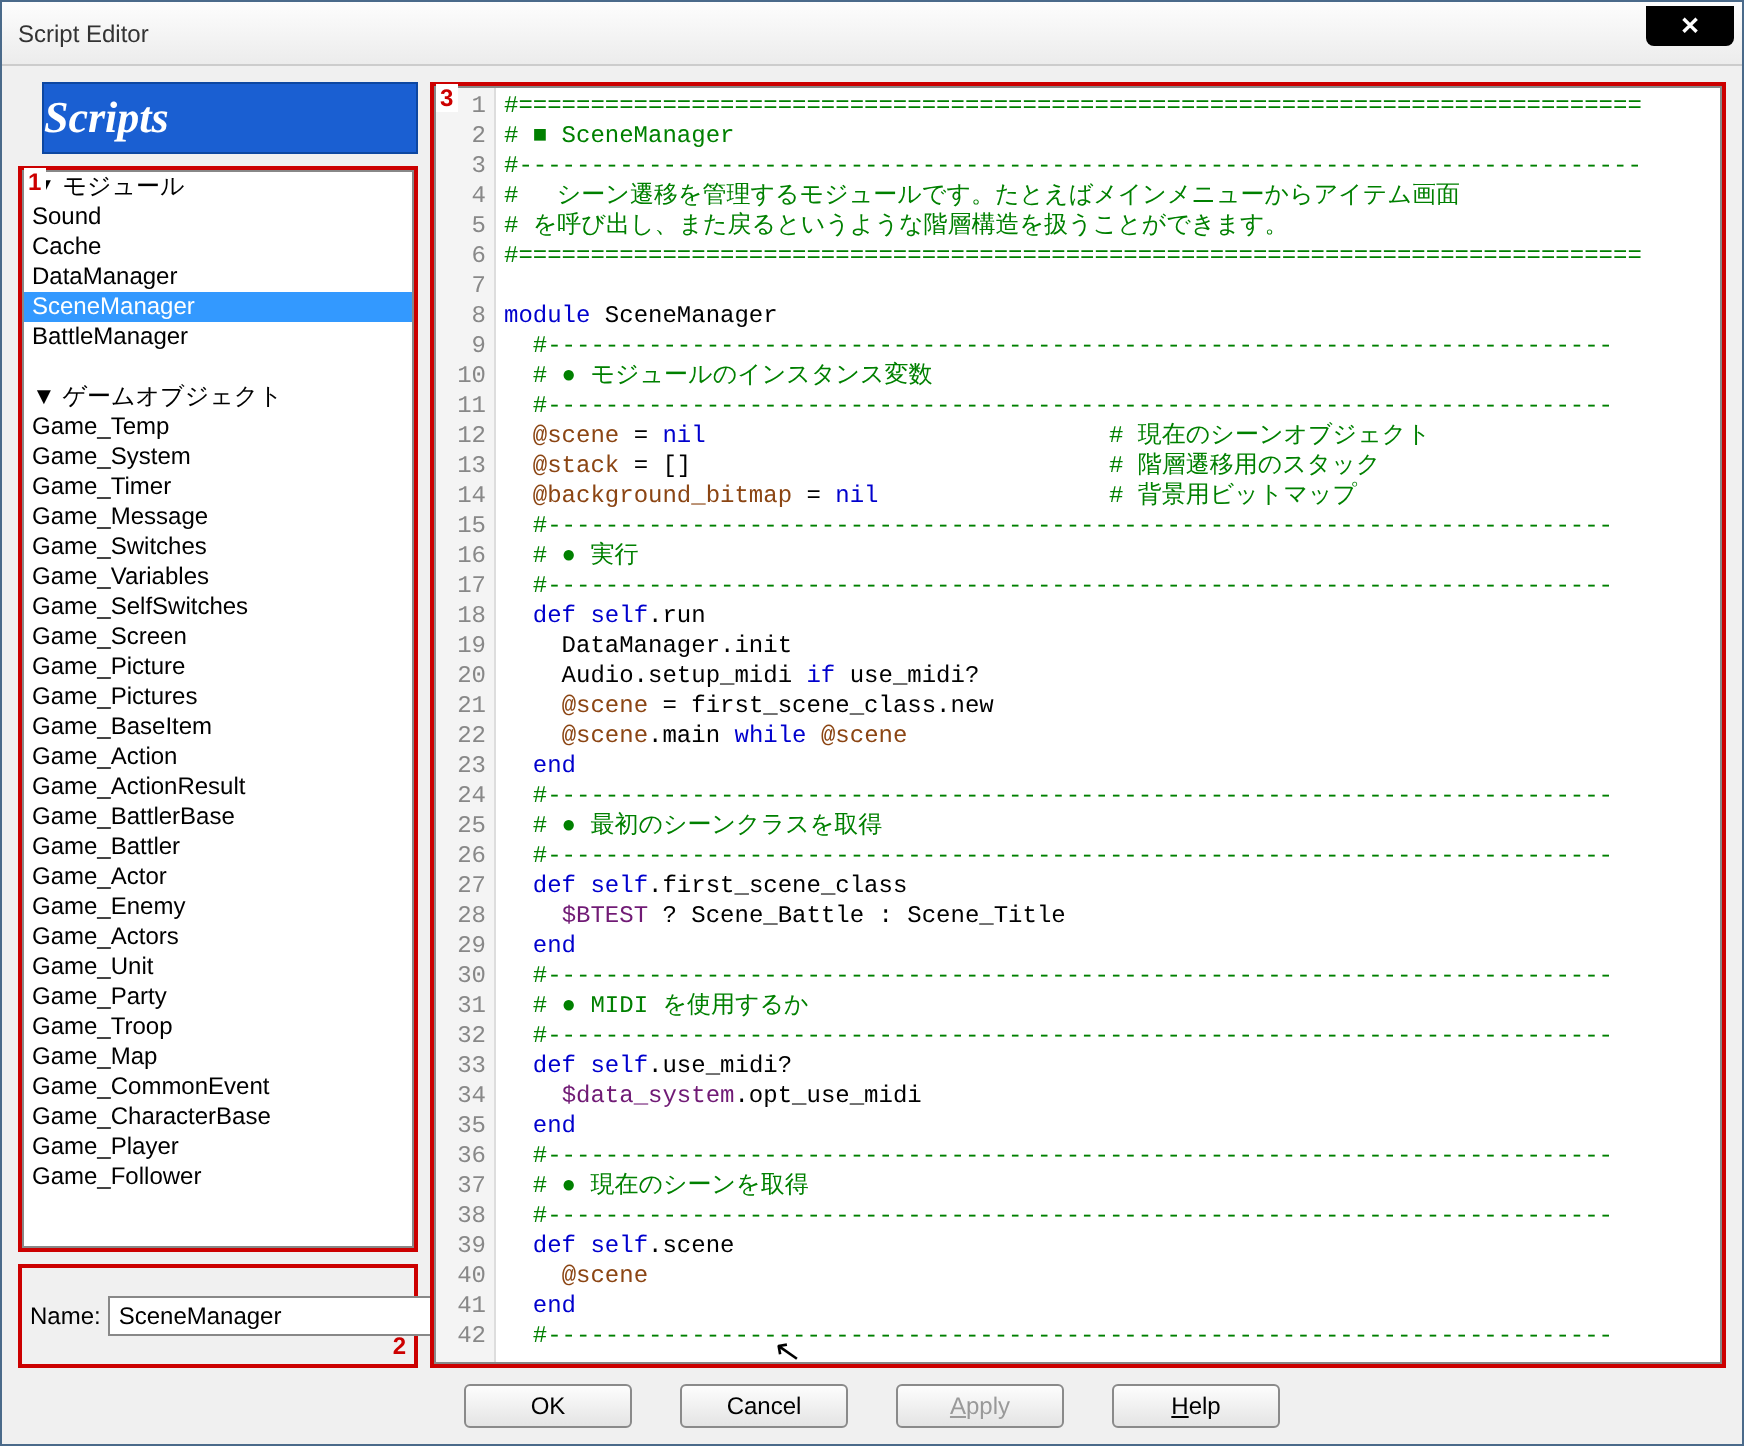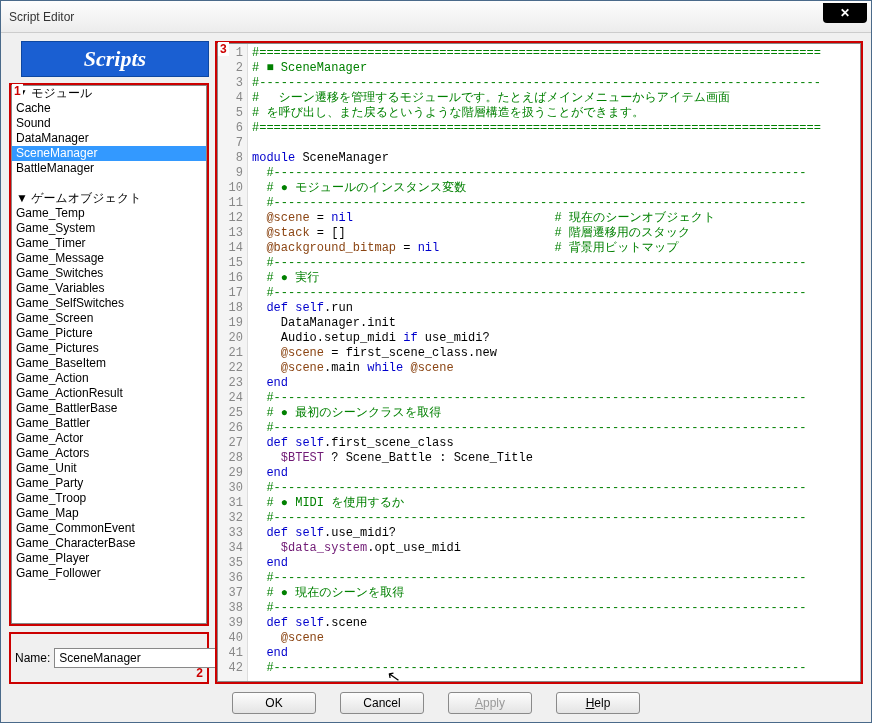--- a/index.html
+++ b/index.html
@@ -51,21 +51,20 @@
     gap: 6px;
   }
   .main-cols { display: flex; flex: 1; gap: 6px; min-height: 0; }
   .left-col { width: 200px; display: flex; flex-direction: column; gap: 6px; }
   .scripts-header {
     background: #1a5fd2;
     color: #fff;
     font-weight: bold;
     font-style: italic;
     font-size: 22px;
-    text-align: center;
     padding: 4px 0;
     border: 1px solid #0d47a1;
     font-family: "Times New Roman", serif;
     margin-left: 12px;
   }
   .list-panel {
     flex: 1;
     border: 2px solid #c00;
     background: #fff;
     position: relative;
@@ -204,22 +203,22 @@
   <div class="body-area">
     <div class="main-cols">
 
       <div class="left-col">
         <div class="scripts-header">Scripts</div>
 
         <div class="list-panel">
           <span class="panel-badge">1</span>
           <div class="list-inner" id="script-list">
               <div class="list-item category">▼ モジュール</div>
+              <div class="list-item">Sound</div>
               <div class="list-item">Cache</div>
-              <div class="list-item">Sound</div>
               <div class="list-item">DataManager</div>
               <div class="list-item selected">SceneManager</div>
               <div class="list-item">BattleManager</div>
               <div class="list-item">&nbsp;</div>
               <div class="list-item category">▼ ゲームオブジェクト</div>
               <div class="list-item">Game_Temp</div>
               <div class="list-item">Game_System</div>
               <div class="list-item">Game_Timer</div>
               <div class="list-item">Game_Message</div>
               <div class="list-item">Game_Switches</div>
@@ -227,20 +226,21 @@
               <div class="list-item">Game_SelfSwitches</div>
               <div class="list-item">Game_Screen</div>
               <div class="list-item">Game_Picture</div>
               <div class="list-item">Game_Pictures</div>
               <div class="list-item">Game_BaseItem</div>
               <div class="list-item">Game_Action</div>
               <div class="list-item">Game_ActionResult</div>
               <div class="list-item">Game_BattlerBase</div>
               <div class="list-item">Game_Battler</div>
               <div class="list-item">Game_Actor</div>
+              <div class="list-item">Game_Enemy</div>
               <div class="list-item">Game_Actors</div>
               <div class="list-item">Game_Unit</div>
               <div class="list-item">Game_Party</div>
               <div class="list-item">Game_Troop</div>
               <div class="list-item">Game_Map</div>
               <div class="list-item">Game_CommonEvent</div>
               <div class="list-item">Game_CharacterBase</div>
               <div class="list-item">Game_Player</div>
               <div class="list-item">Game_Follower</div>
             </div>

